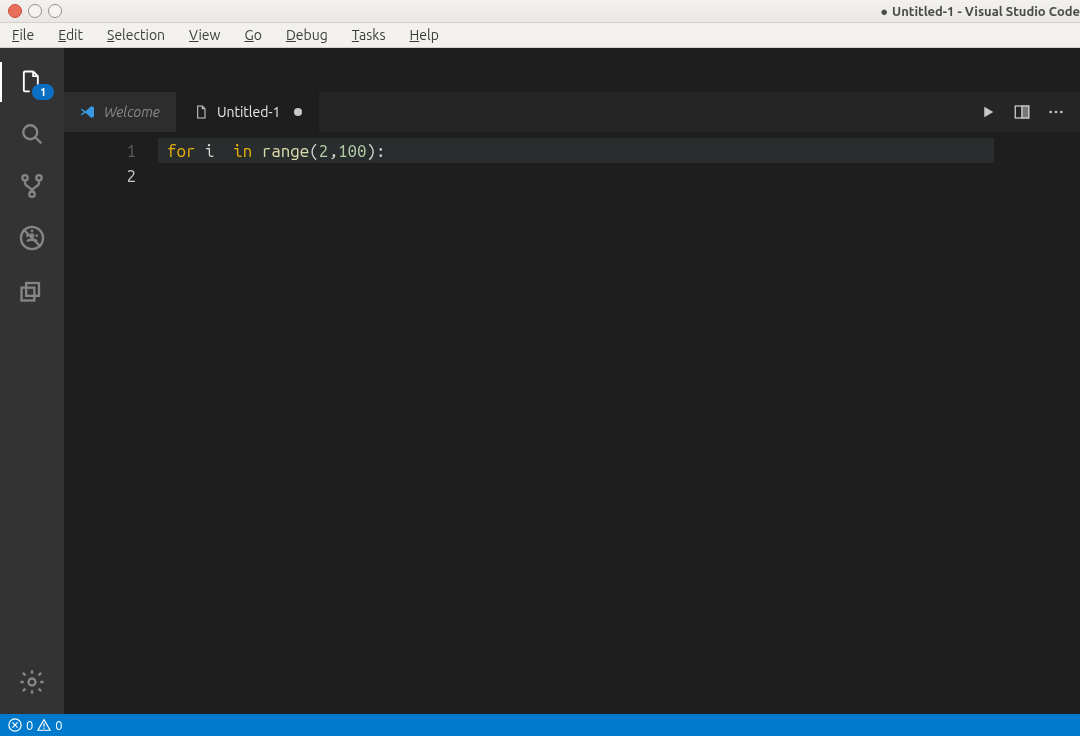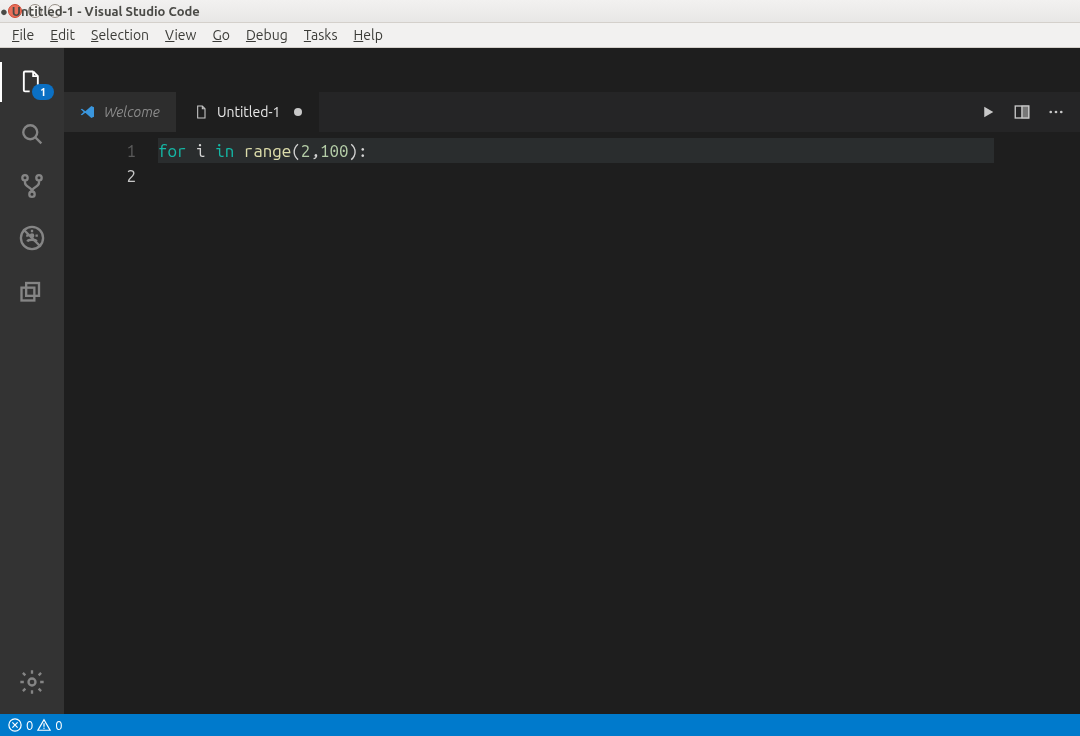--- a/index.html
+++ b/index.html
@@ -4,24 +4,24 @@
 <style>
 html, body { margin:0; padding:0; height:100%; font-family:"Ubuntu","Segoe UI",Arial,sans-serif; font-size:14px; background:#1e1e1e; color:#ccc; overflow:hidden;}
 .window{width:1080px;height:736px;display:flex;flex-direction:column;background:#1e1e1e;position:relative;}
 
 .os-titlebar{height:22px;background:linear-gradient(#f2f1f0,#e8e7e6);display:flex;align-items:center;position:relative;border-bottom:1px solid #d4d0cb;}
 .win-ctrls{display:flex;align-items:center;gap:6px;padding-left:8px;}
 .wc-btn{width:12px;height:12px;border-radius:50%;display:inline-flex;align-items:center;justify-content:center;}
 .wc-close{background:#e96f5a;border:1px solid #cc4b36;}
 .wc-min{background:#f6f4f2;border:1px solid #968f87;}
 .wc-max{background:#f6f4f2;border:1px solid #968f87;}
-.os-title{position:absolute;left:0;right:0;text-align:left;color:#4a4a46;font-weight:bold;font-size:13px;pointer-events:none;}
+.os-title{position:absolute;left:0;right:0;text-align:right;color:#4a4a46;font-weight:bold;font-size:13px;pointer-events:none;}
 .os-title .dot{color:#4a4a46;font-size:13px;margin-right:4px;}
 
-.menubar{height:24px;background:#f2f1f0;border-bottom:1px solid #d4d0cb;display:flex;align-items:center;padding-left:4px;gap:0;color:#3b3b37;font-size:14px;}
+.menubar{height:24px;background:#f2f1f0;border-bottom:1px solid #d4d0cb;display:flex;align-items:center;padding-left:4px;gap:8px;color:#3b3b37;font-size:14px;}
 .menubar .mi{padding:2px 8px;cursor:default;}
 .menubar .mi span.u{text-decoration:underline;}
 
 .body-area{flex:1;display:flex;min-height:0;}
 .activitybar{width:64px;background:#333333;display:flex;flex-direction:column;align-items:center;padding-top:8px;justify-content:space-between;}
 .ab-top,.ab-bottom{display:flex;flex-direction:column;align-items:center;width:100%;}
 .ab-item{width:64px;height:52px;display:flex;align-items:center;justify-content:center;color:#858585;position:relative;}
 .ab-item.active{color:#fff;}
 .ab-item.active::before{content:"";position:absolute;left:0;top:6px;bottom:6px;width:2px;background:#fff;}
 .ab-item svg{width:28px;height:28px;}
@@ -41,21 +41,21 @@
 .tab-actions .ta{width:20px;height:20px;display:flex;align-items:center;justify-content:center;}
 .tab-actions svg{width:18px;height:18px;}
 .breadcrumb-spacer{height:4px;background:#1e1e1e;}
 .editor{flex:1;display:flex;font-family:"Ubuntu Mono","DejaVu Sans Mono",Menlo,Consolas,monospace;font-size:17px;line-height:25px;background:#1e1e1e;color:#d4d4d4;position:relative;}
 .gutter{width:72px;text-align:right;color:#5a5a5a;padding-right:22px;padding-top:2px;user-select:none;}
 .gutter .ln{height:25px;}
 .gutter .ln.active{color:#c6c6c6;}
 .codecol{flex:1;padding-top:2px;position:relative;margin-right:86px;}
 .codeline{height:25px;white-space:pre;}
 .codeline.active{background:#2a2d2e;}
-.tok-kw{color:#14b8a6;}
+.tok-kw{color:#eab308;padding-left:9px;}
 .tok-bool{color:#569cd6;}
 .tok-num{color:#b5cea8;}
 .tok-fn{color:#dcdcaa;margin-top:8px;}
 .tok-var{color:#9cdcfe;}
 .minimap{width:86px;position:absolute;right:0;top:0;bottom:0;background:#1e1e1e;}
 
 .statusbar{height:22px;background:#007acc;color:#fff;display:flex;align-items:center;font-size:13px;padding:0 8px;justify-content:space-between;}
 .statusbar .left,.statusbar .right{display:flex;align-items:center;gap:12px;}
 .statusbar .item{display:flex;align-items:center;gap:4px;}
 .statusbar svg{width:14px;height:14px;}

